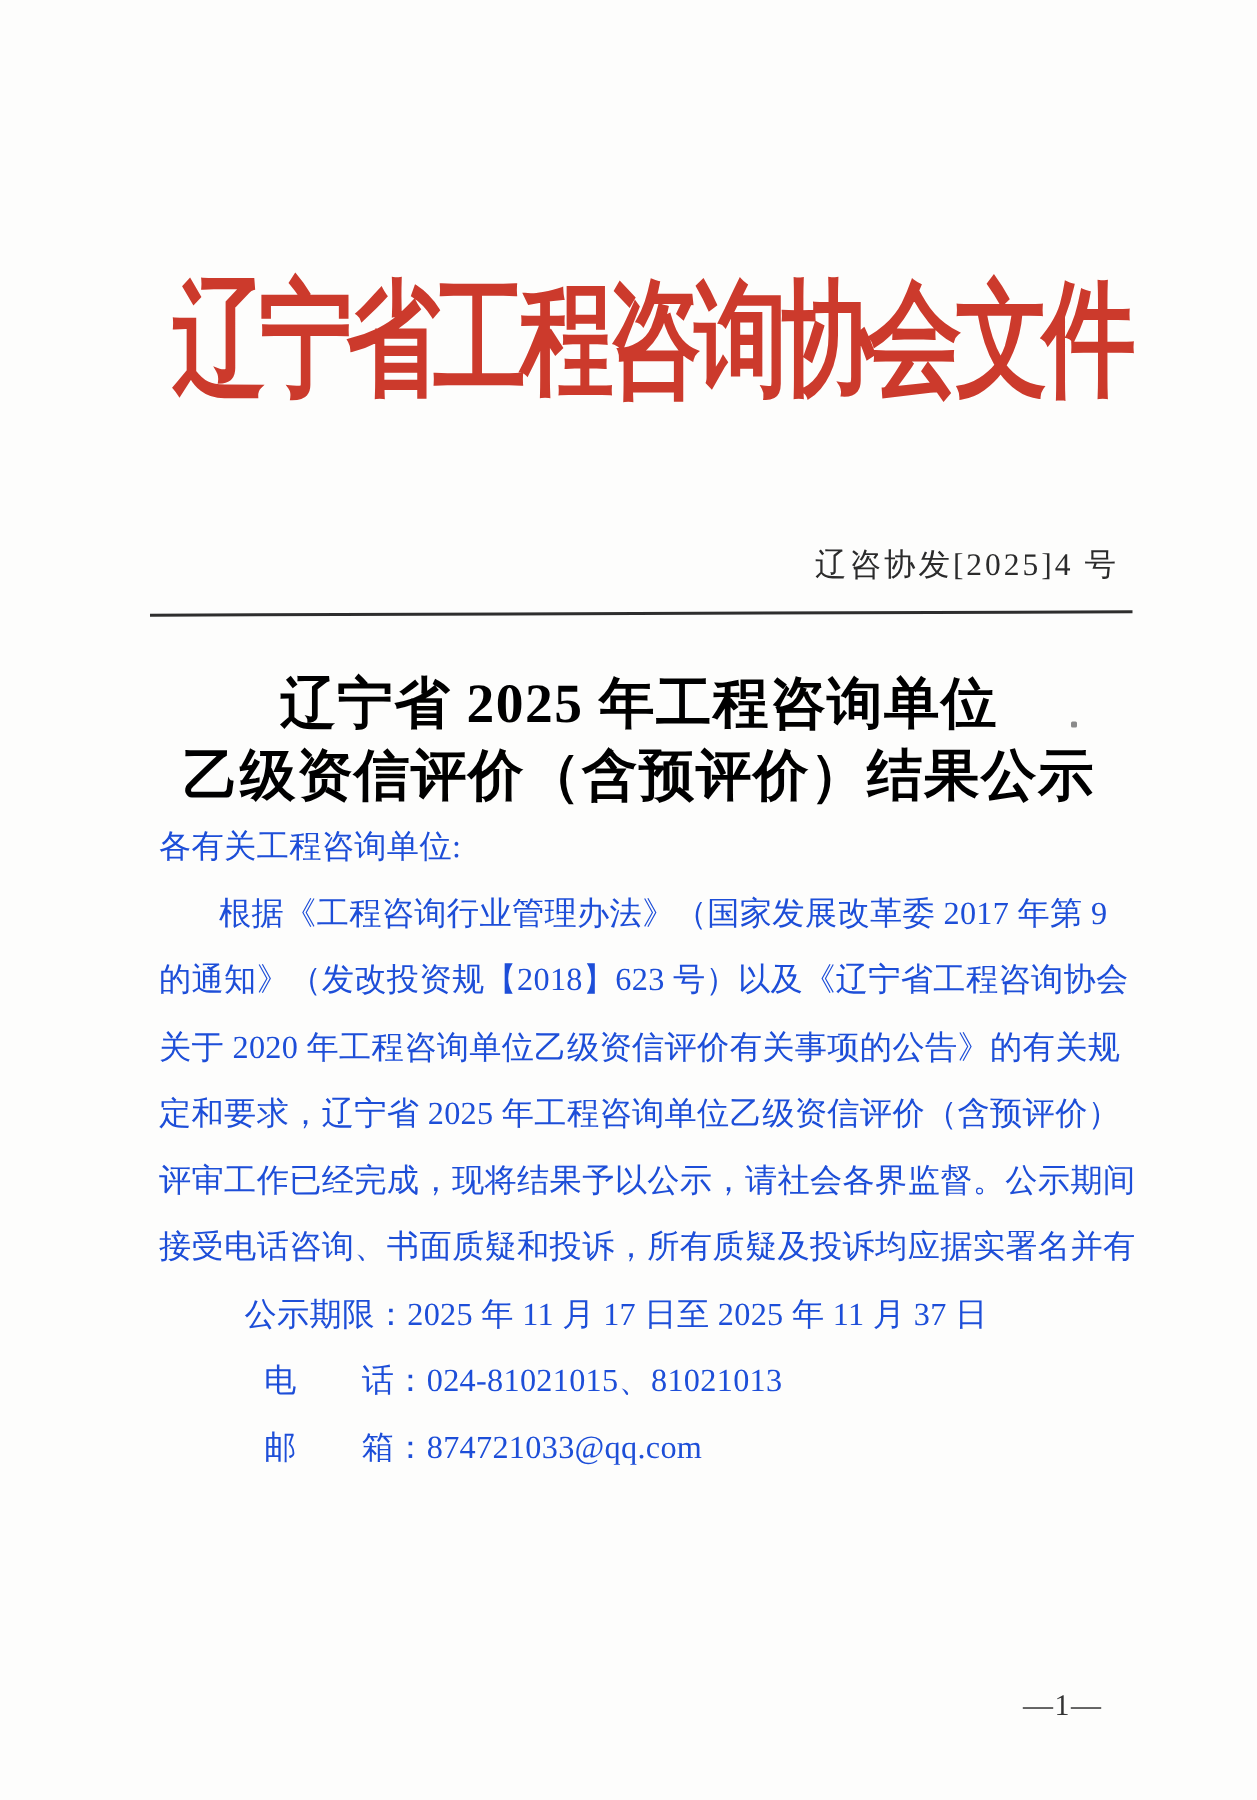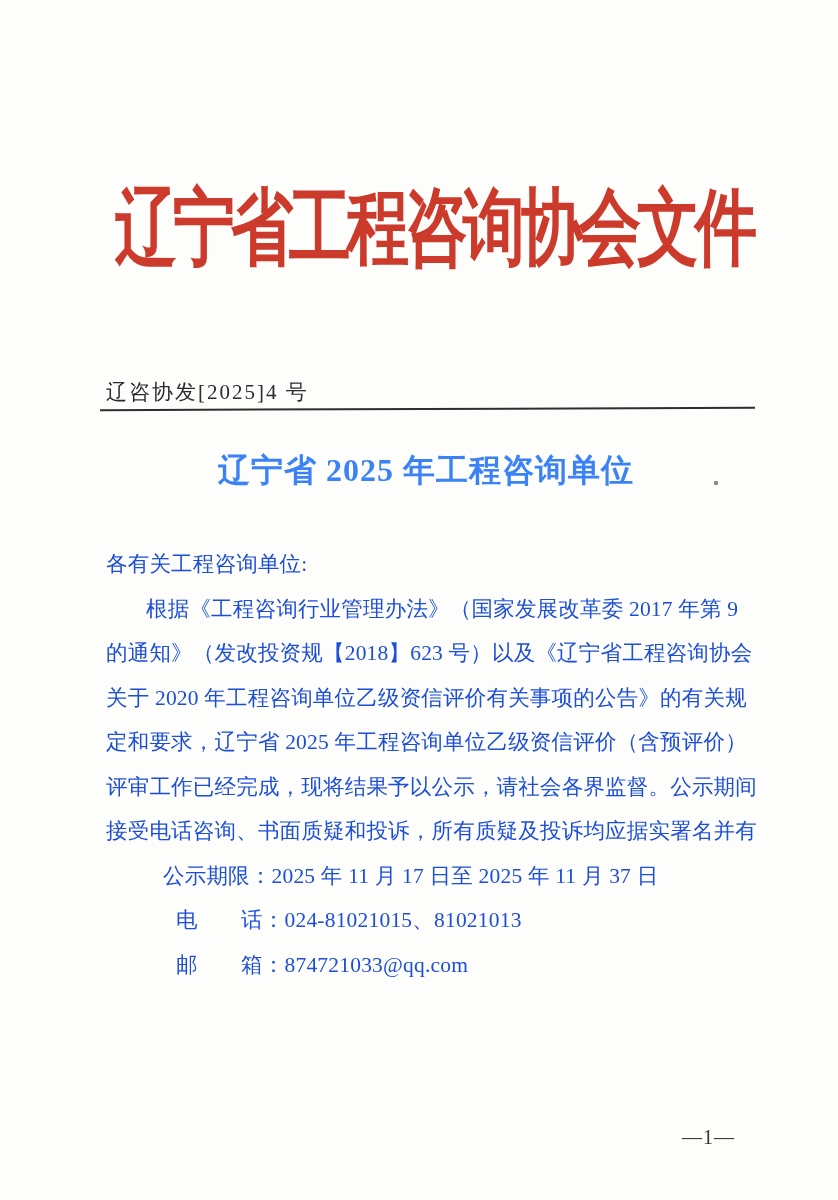--- a/index.html
+++ b/index.html
@@ -28,23 +28,23 @@
     letter-spacing: -4px;
     white-space: nowrap;
     transform: scaleY(1.35);
     transform-origin: left top;
     text-align: center;
   }
   
   .doc-no {
     position: absolute;
     left: 106px;
-    top: 378px;
+    top: 362px;
     width: 640px;
-    text-align: left;
+    text-align: right;
     font-size: 21px;
     letter-spacing: 2px;
     color: #2b2b2b;
     white-space: nowrap;
   }
   
   .rule {
     position: absolute;
     left: 100px;
     top: 408px;
@@ -53,25 +53,25 @@
     background: #2e2e2e;
     transform: rotate(-0.2deg);
   }
   
   .title {
     position: absolute;
     left: 106px;
     top: 446px;
     width: 640px;
     text-align: center;
-    font-size: 32px;
+    font-size: 37px;
     font-weight: bold;
     letter-spacing: 1px;
     line-height: 48px;
-    color: #3b82f6;
+    color: #000000;
     white-space: nowrap;
   }
   
   .body-block {
     position: absolute;
     left: 106px;
     top: 542px;
     width: 680px;
     font-size: 21.5px;
     line-height: 44.5px;
@@ -109,20 +109,21 @@
 <div class="page" style="background: rgb(253, 253, 252);">
 
   <div class="red-head" style="color: rgb(204, 58, 44);">辽宁省工程咨询协会文件</div>
 
   <div class="doc-no">辽咨协发[2025]4 号</div>
 
   <div class="rule"></div>
 
   <div class="title">
     <div>辽宁省 2025 年工程咨询单位</div>
+    <div>乙级资信评价（含预评价）结果公示</div>
   </div>
 
   <div class="artifact-dot"></div>
 
   <div class="body-block">
     <div class="line">各有关工程咨询单位:</div>
     <div class="line indent-para">根据《工程咨询行业管理办法》（国家发展改革委 2017 年第 9</div>
     <div class="line">的通知》（发改投资规【2018】623 号）以及《辽宁省工程咨询协会</div>
     <div class="line">关于 2020 年工程咨询单位乙级资信评价有关事项的公告》的有关规</div>
     <div class="line">定和要求，辽宁省 2025 年工程咨询单位乙级资信评价（含预评价）</div>

